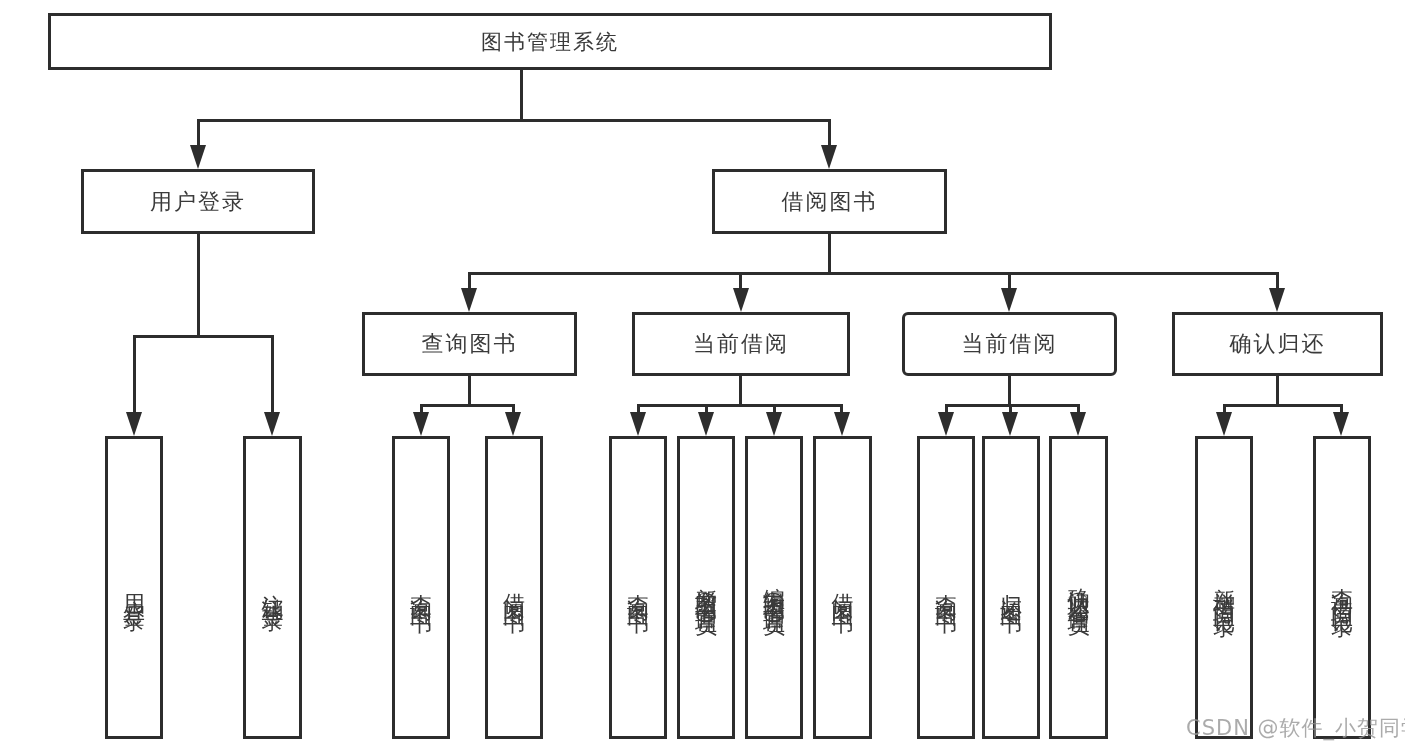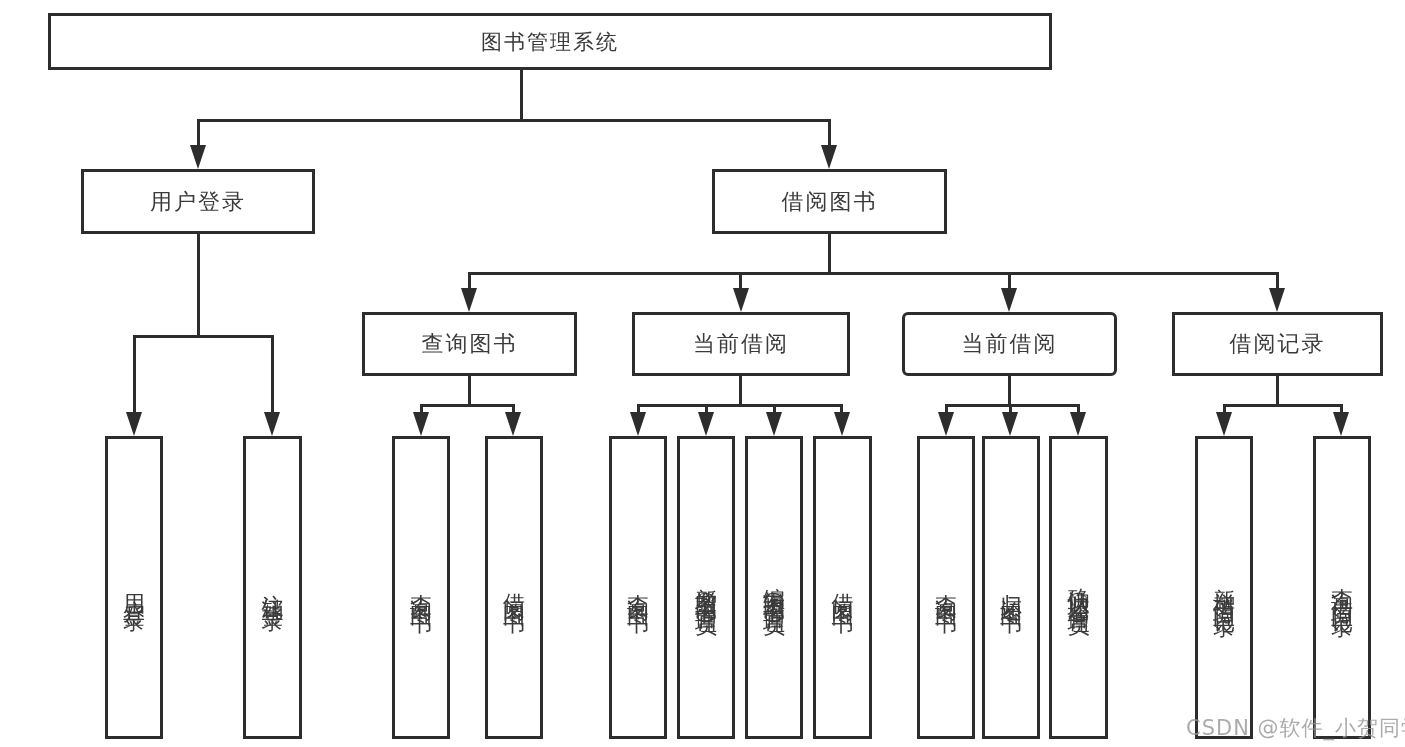--- a/index.html
+++ b/index.html
@@ -91,21 +91,21 @@
   <div class="vline" style="left:739px; top:272px; height:17px;"></div>
   <div class="arrow" style="left:733px; top:288px;"></div>
   <div class="vline" style="left:1008px; top:272px; height:17px;"></div>
   <div class="arrow" style="left:1001px; top:288px;"></div>
   <div class="vline" style="left:1276px; top:272px; height:17px;"></div>
   <div class="arrow" style="left:1269px; top:288px;"></div>
 
   <div class="node" style="left:362px; top:312px; width:215px; height:64px;">查询图书</div>
   <div class="node" style="left:632px; top:312px; width:218px; height:64px;">当前借阅</div>
   <div class="node" style="left:902px; top:312px; width:215px; height:64px;border-radius:6px;">当前借阅</div>
-  <div class="node" style="left:1172px; top:312px; width:211px; height:64px;">借阅记录</div>
+  <div class="node" style="left:1172px; top:312px; width:211px; height:64px;">确认归还</div>
 
   <div class="vline" style="left:468px; top:375px; height:31px;"></div>
   <div class="hline" style="left:420px; top:404px; width:95px;"></div>
   <div class="vline" style="left:420px; top:404px; height:10px;"></div>
   <div class="arrow" style="left:413px; top:412px;"></div>
   <div class="vline" style="left:512px; top:404px; height:10px;"></div>
   <div class="arrow" style="left:505px; top:412px;"></div>
 
   <div class="vnode" style="left:392px; top:436px; width:58px; height:303px;">查询图书</div>
   <div class="vnode" style="left:485px; top:436px; width:58px; height:303px;">借阅图书</div>

